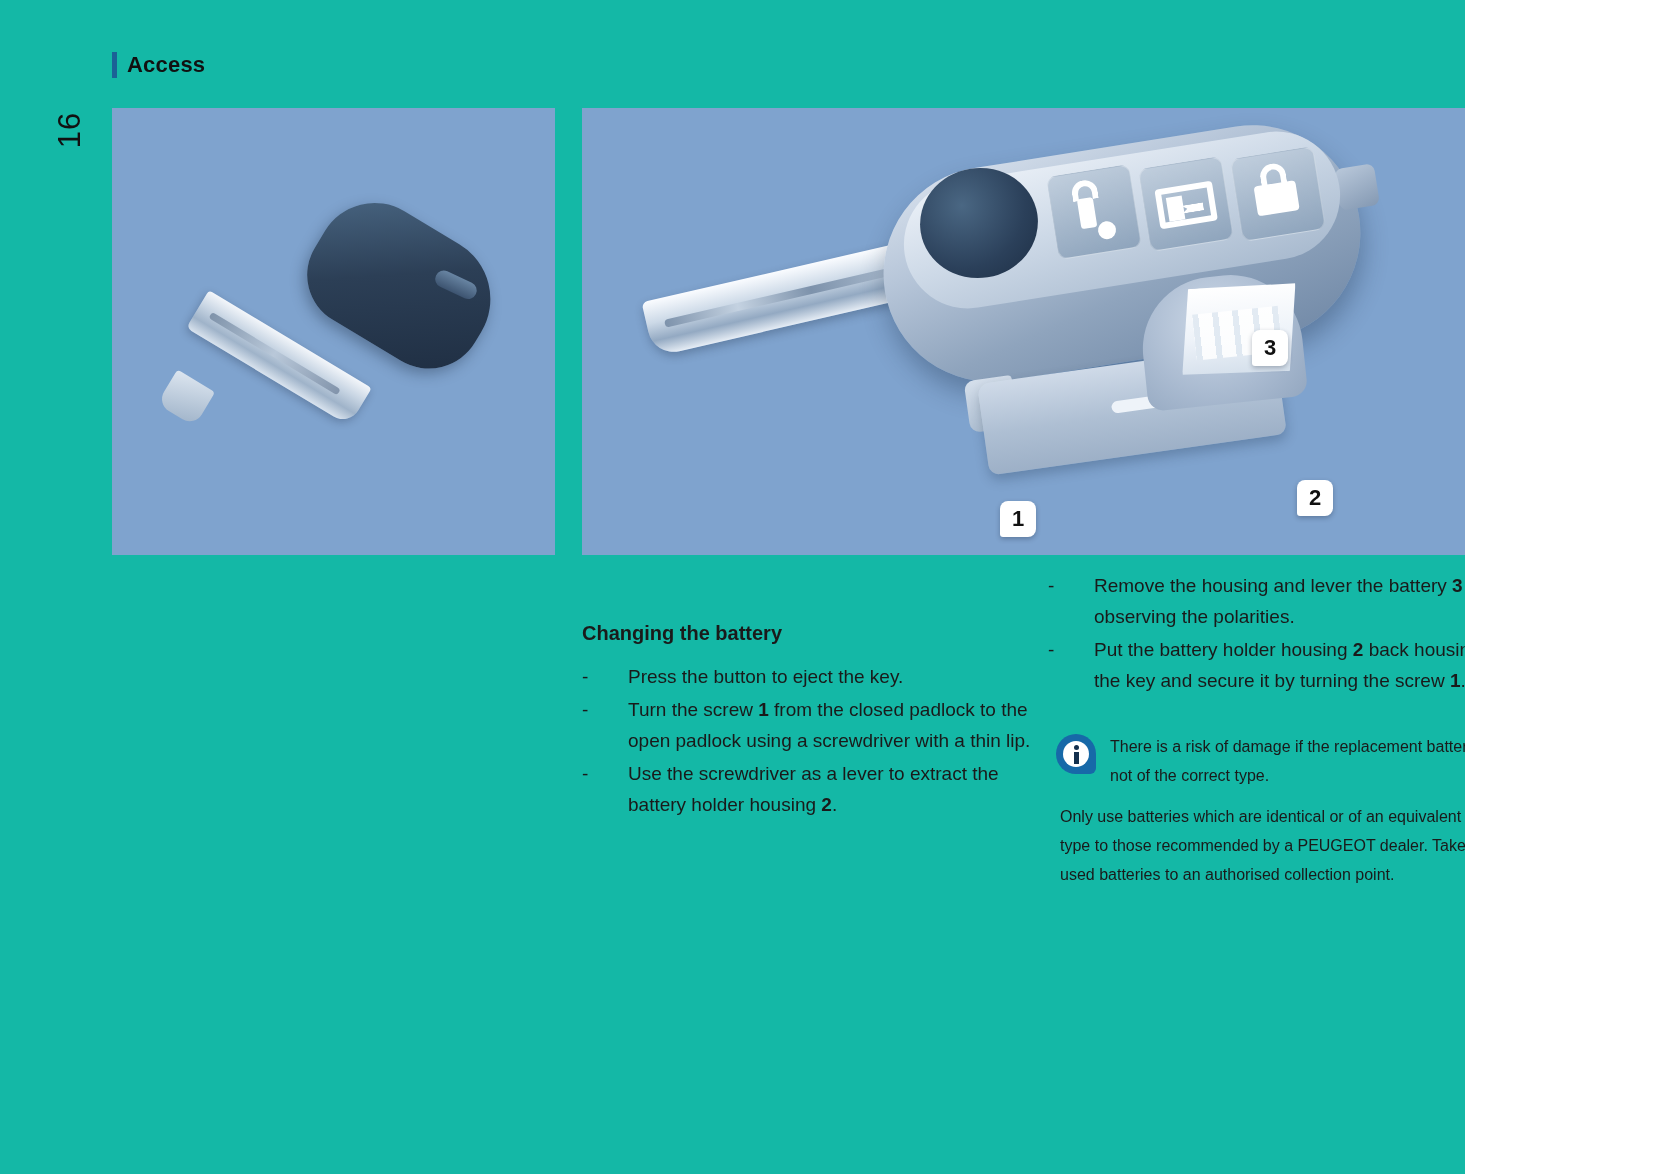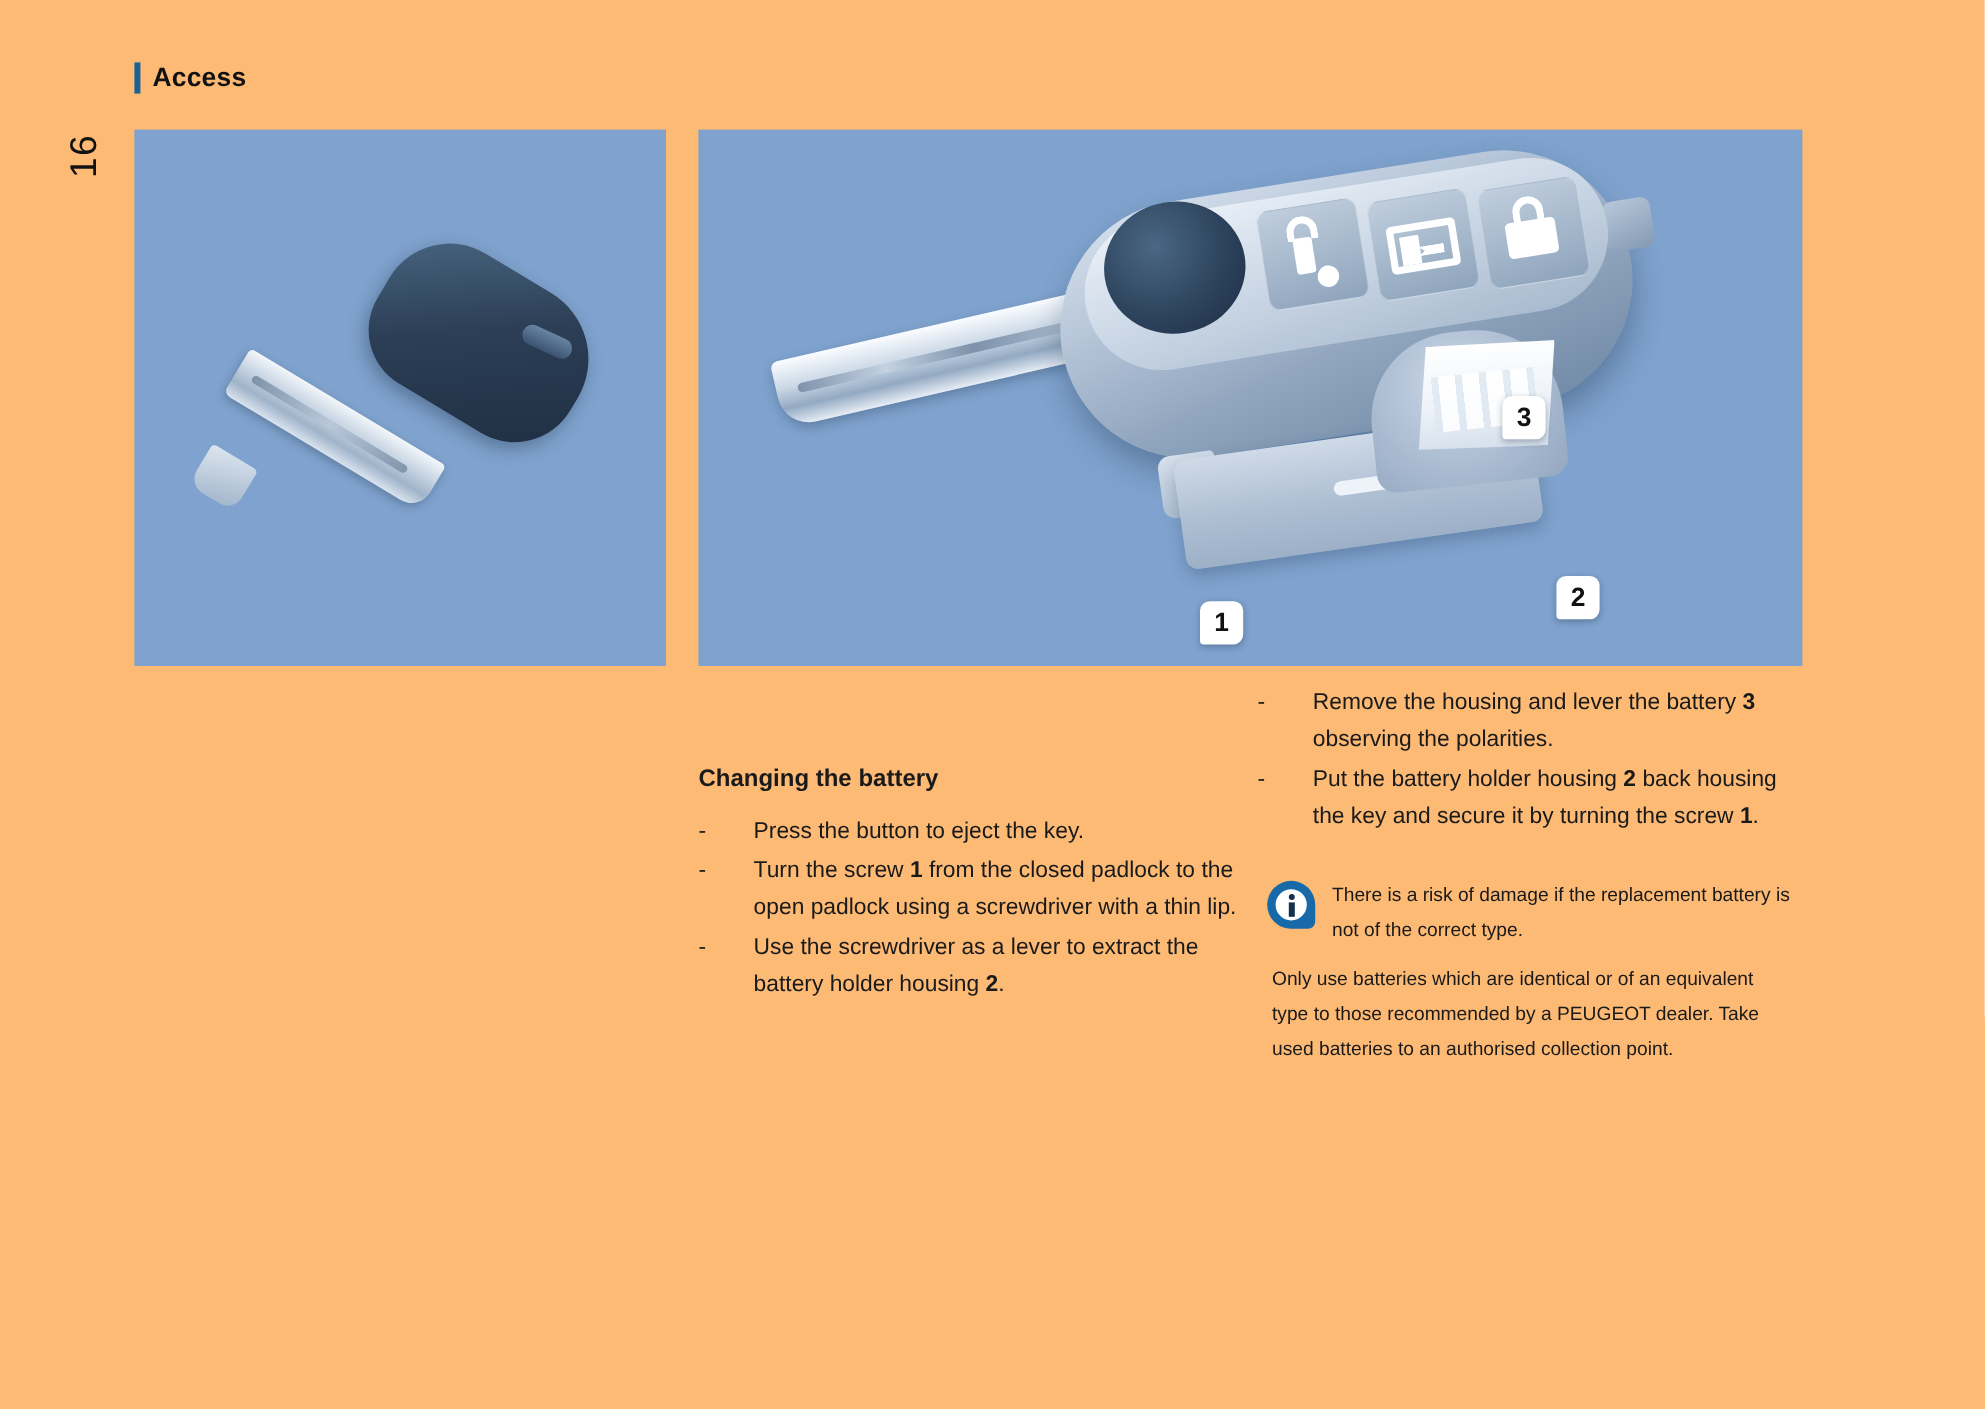--- a/index.html
+++ b/index.html
@@ -5,22 +5,22 @@
   * { box-sizing: border-box; }
   html, body {
     margin: 0; padding: 0;
     width: 1654px; height: 1174px;
     background: #ffffff;
     font-family: "Liberation Sans", sans-serif;
     color: #1a1a1a;
   }
   .page {
     position: relative;
-    width: 1654px; height: 1174px;
-    background: #fdba74;
+    width: 1465px; height: 1174px;
+    background: #14b8a6;
     overflow: hidden;
   }
 
   
   .header {
     position: absolute;
     left: 112px; top: 52px;
     display: flex; align-items: center;
   }
   .header-bar {
@@ -261,21 +261,21 @@
   .col-1 { left: 112px; width: 440px; }
   .col-2 { left: 582px; width: 455px; }
   .col-3 { left: 1048px; width: 455px; }
 
   h2.sec-title {
     margin: 0 0 26px 0;
     font-size: 20px; font-weight: bold;
     letter-spacing: .3px;
   }
   h3.sub-title {
-    margin: 16px 0 16px 0;
+    margin: 0 0 16px 0;
     font-size: 20px; font-weight: bold;
   }
   p.body {
     margin: 0 0 14px 0;
     font-size: 19px;
     line-height: 29px;
   }
   .spacer-lg { height: 52px; }
   .spacer-md { height: 34px; }
 

